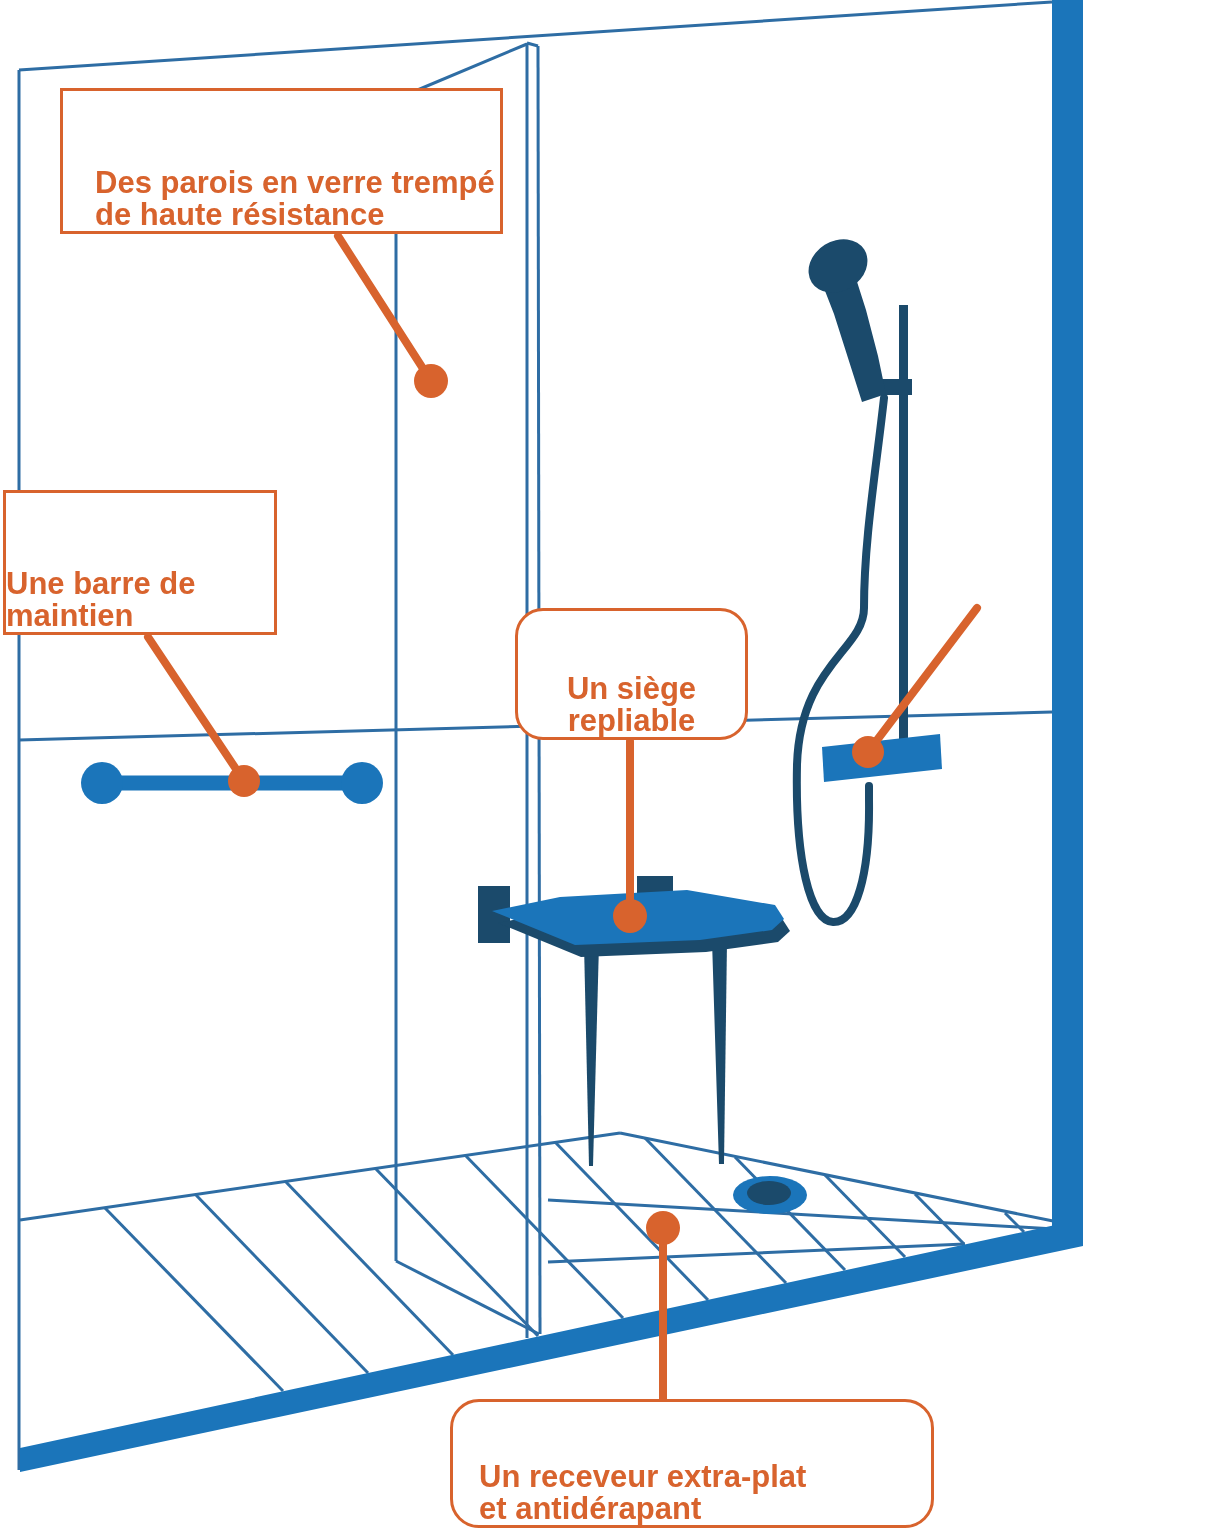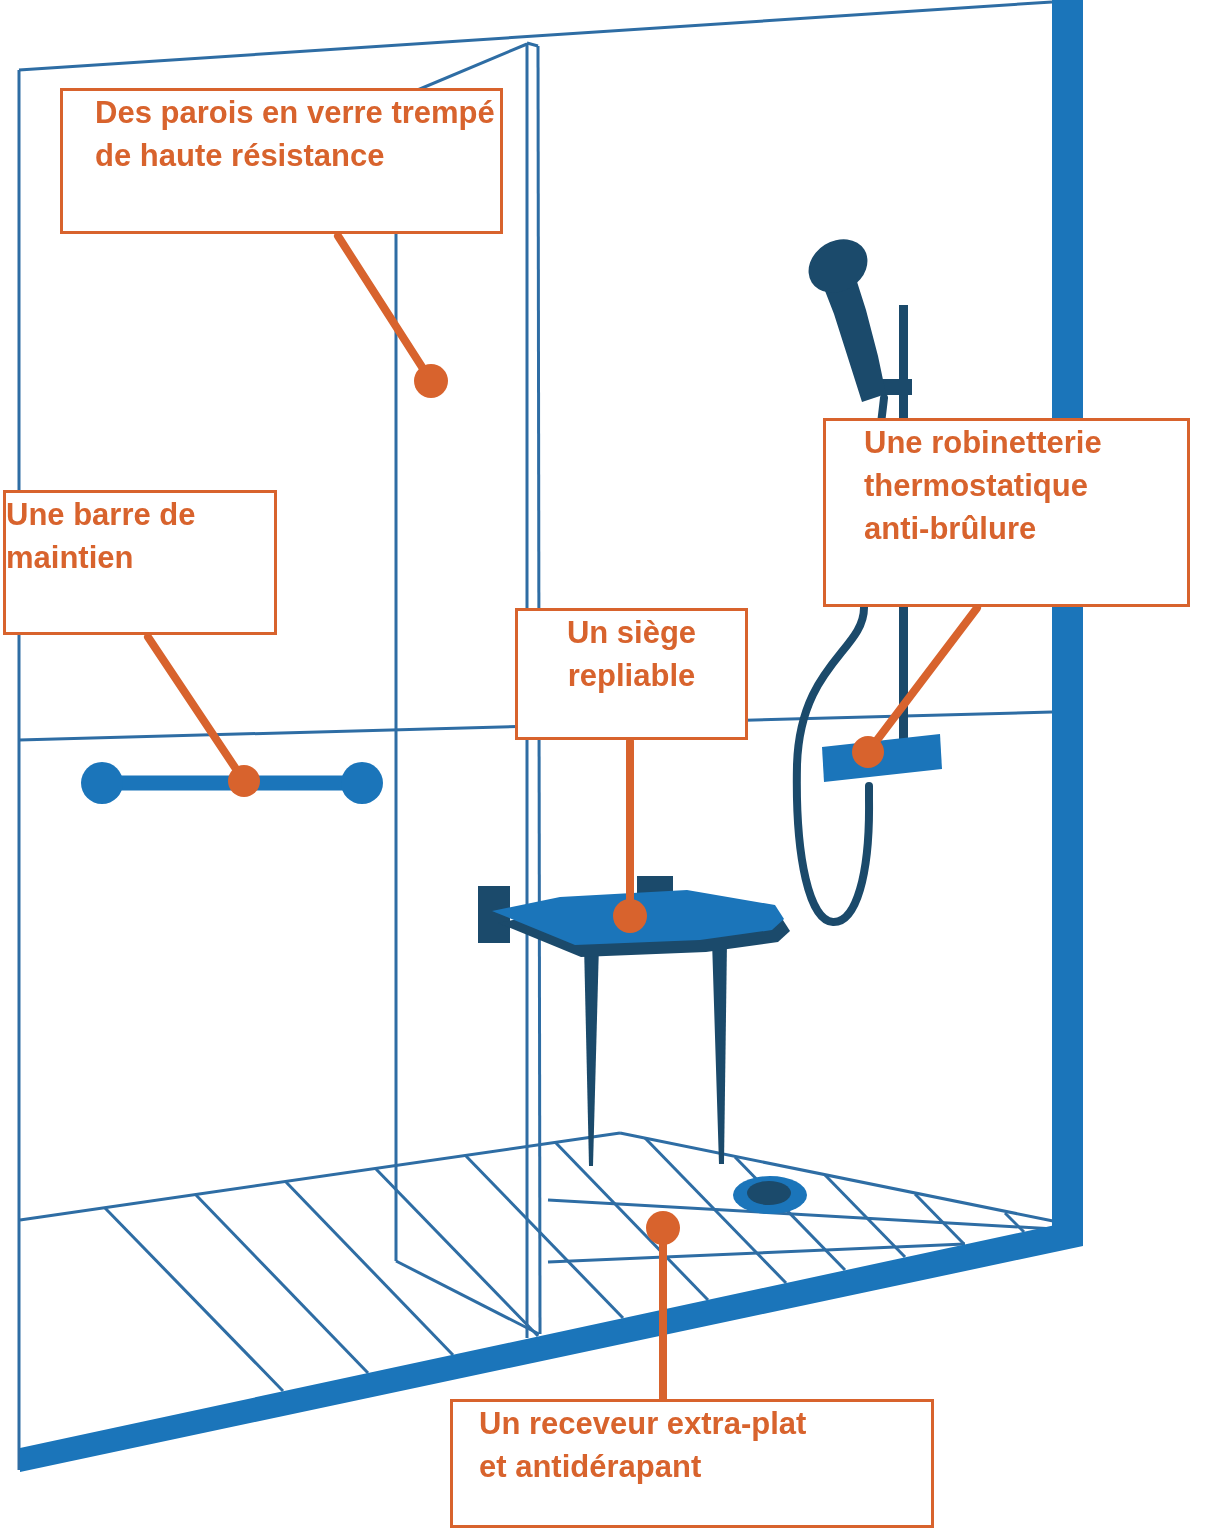--- a/index.html
+++ b/index.html
@@ -26,26 +26,26 @@
   .s-blue{stroke:var(--blue);fill:none;}
   .hose{stroke:var(--navy);stroke-width:8;fill:none;stroke-linecap:round;}
   .callout{
     position:absolute;
     box-sizing:border-box;
     background:var(--bg);
     border:3px solid var(--orange);
     color:var(--orange);
     font-weight:bold;
     font-size:31px;
-    line-height:43px;
+    line-height:32px;
     white-space:pre-line;
     display:flex;
-    align-items:flex-start;
+    align-items:flex-end;
   }
-  .callout.center{justify-content:center;text-align:center;}
+  .callout.center{justify-content:center;text-align:center;border-radius:28px;}
 </style>
 </head>
 <body>
 
 <div id="stage">
 
   <svg id="art" width="1222" height="1536" viewBox="0 0 1222 1536">
 
     <g>
       <polyline class="thin" points="19,70 1052,2"></polyline>
@@ -138,24 +138,19 @@
   <div class="callout" style="left:3px;top:490px;width:274px;height:145px;">
     <span>Une barre de
 maintien</span>
   </div>
 
   <div class="callout center" style="left:515px;top:608px;width:233px;height:132px;">
     <span>Un siège
 repliable</span>
   </div>
 
-  <div class="callout" style="left:823px;top:418px;width:367px;height:189px;padding-left:38px;">
-    <span>Une robinetterie
-thermostatique
-anti-brûlure</span>
-  </div>
 
-  <div class="callout" style="left:450px;top:1399px;width:484px;height:129px;padding-left:26px;">
+  <div class="callout" style="left:450px;top:1399px;width:484px;height:129px;padding-left:26px;border-radius:29px;">
     <span>Un receveur extra-plat
 et antidérapant</span>
   </div>
 
 </div>
 
 </body></html>

